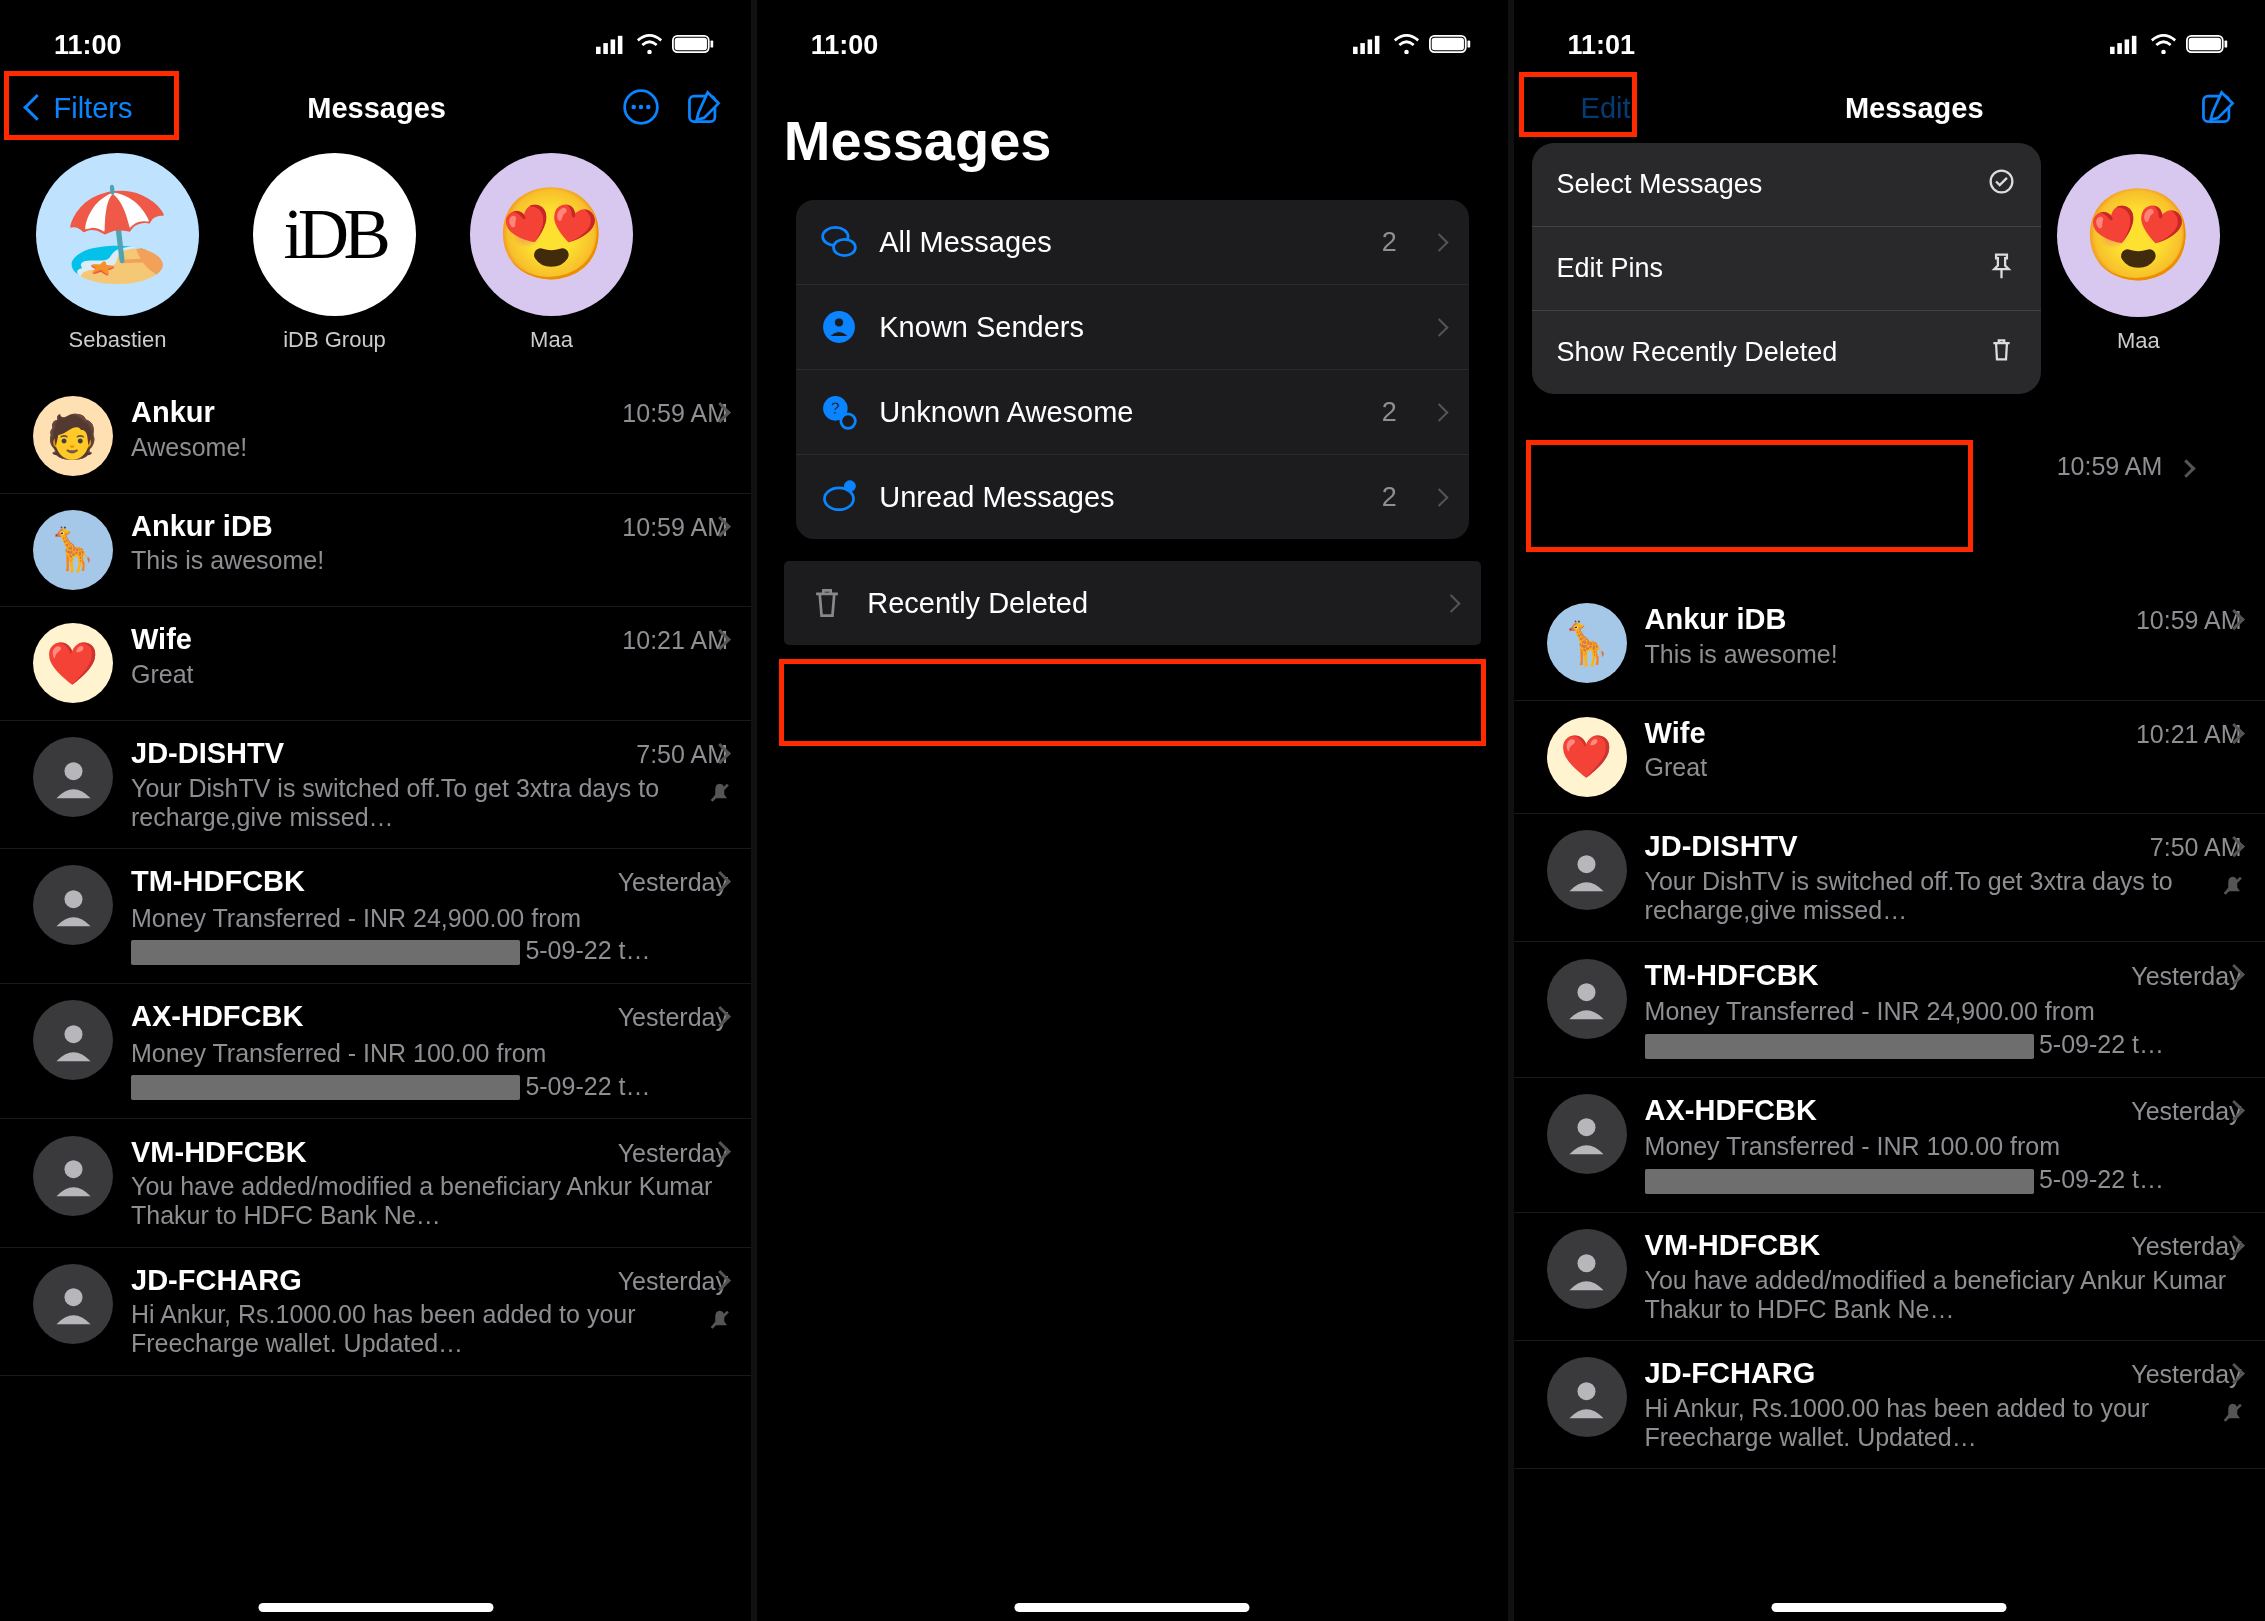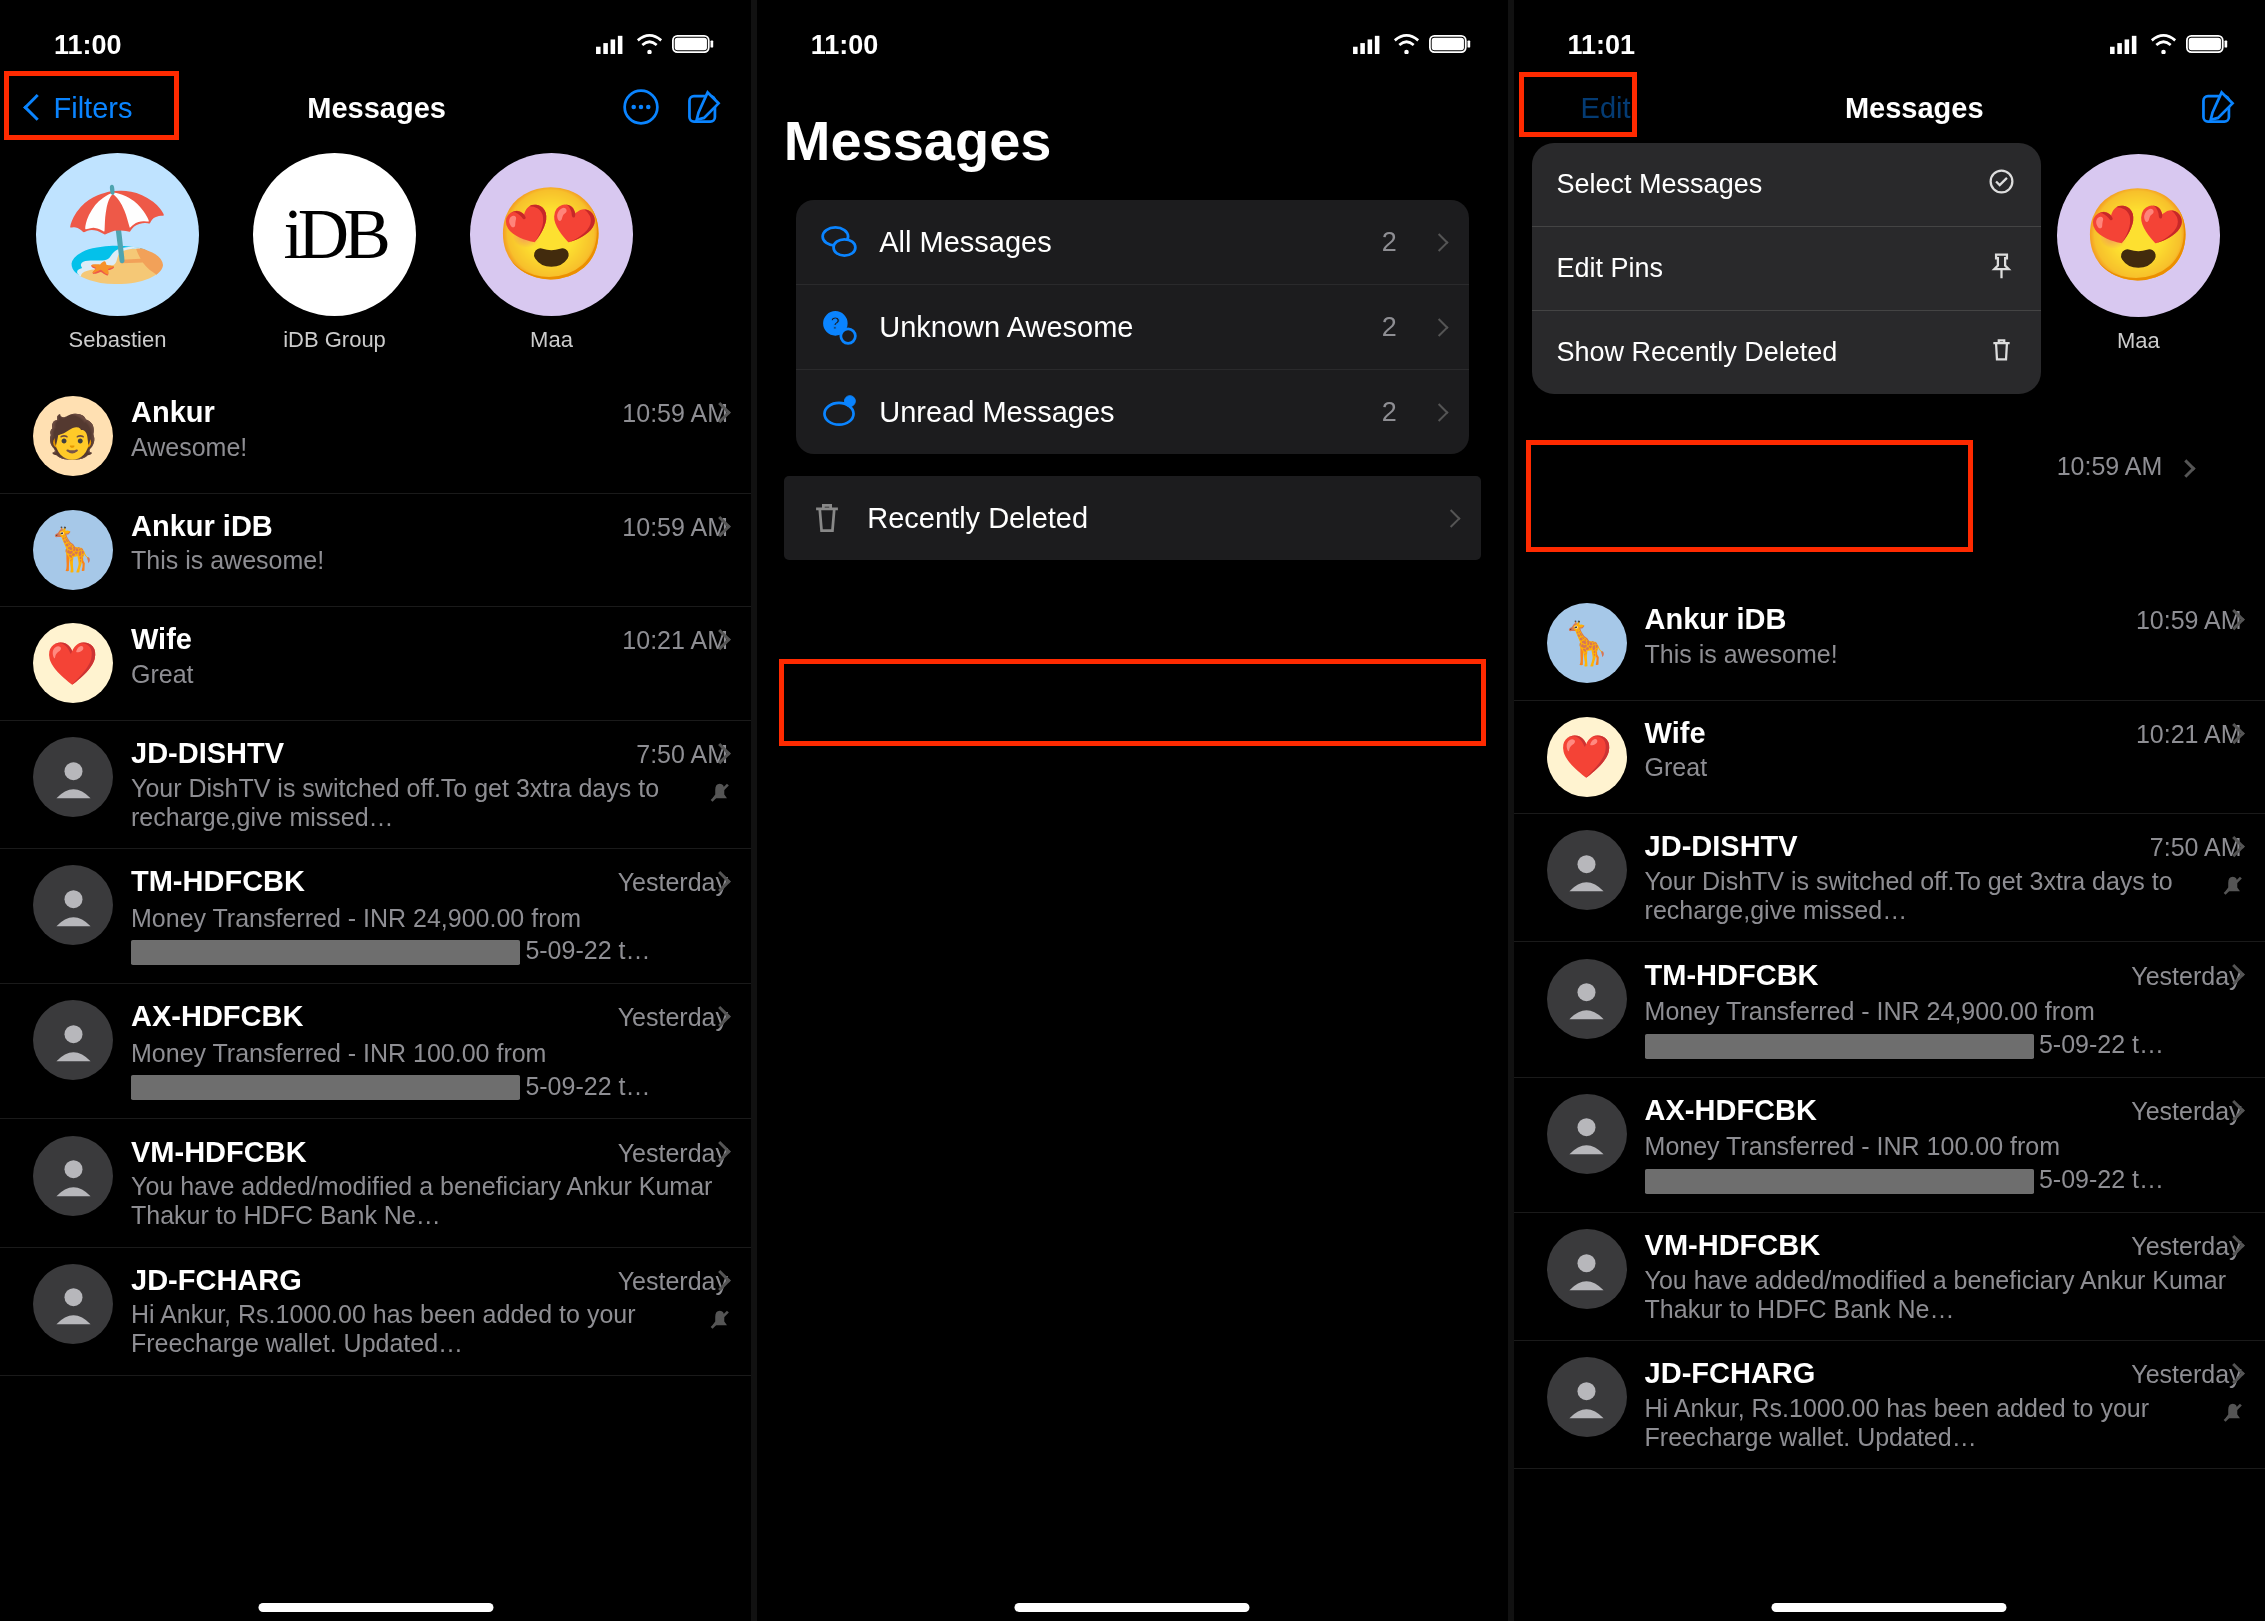--- a/index.html
+++ b/index.html
@@ -483,20 +483,32 @@
               <ellipse cx="18" cy="16" rx="14" ry="10" stroke="#0a84ff" stroke-width="3"></ellipse>
               <ellipse cx="28" cy="28" rx="12" ry="9" stroke="#0a84ff" stroke-width="3" fill="#1c1c1e"></ellipse>
             </svg>
           </span>
       <span>All Messages</span>
       <span class="fi-count">2</span>
       <span class="fi-chev"></span>
     </div>
     <div class="filter-item">
       <span class="fi-icon">
+            <svg width="40" height="40" viewBox="0 0 44 44">
+              <circle cx="22" cy="22" r="16" stroke="#0a84ff" stroke-width="3" fill="#0a84ff"></circle>
+              <circle cx="22" cy="17" r="5" fill="#1c1c1e"></circle>
+              <path d="M12 32 Q22 22 32 32" fill="#1c1c1e"></path>
+            </svg>
+          </span>
+      <span>Known Senders</span>
+      <span class="fi-count"></span>
+      <span class="fi-chev"></span>
+    </div>
+    <div class="filter-item">
+      <span class="fi-icon">
             <svg width="40" height="40" viewBox="0 0 44 44" style="font-size:32px">
               <circle cx="18" cy="18" r="12" stroke="#0a84ff" stroke-width="3" fill="#0a84ff"></circle>
               <text x="18" y="24" text-anchor="middle" fill="#1c1c1e" font-size="18" font-weight="700">?</text>
               <circle cx="32" cy="32" r="8" stroke="#0a84ff" stroke-width="3" fill="#1c1c1e"></circle>
             </svg>
           </span>
       <span>Unknown Awesome</span>
       <span class="fi-count">2</span>
       <span class="fi-chev"></span>
     </div>

